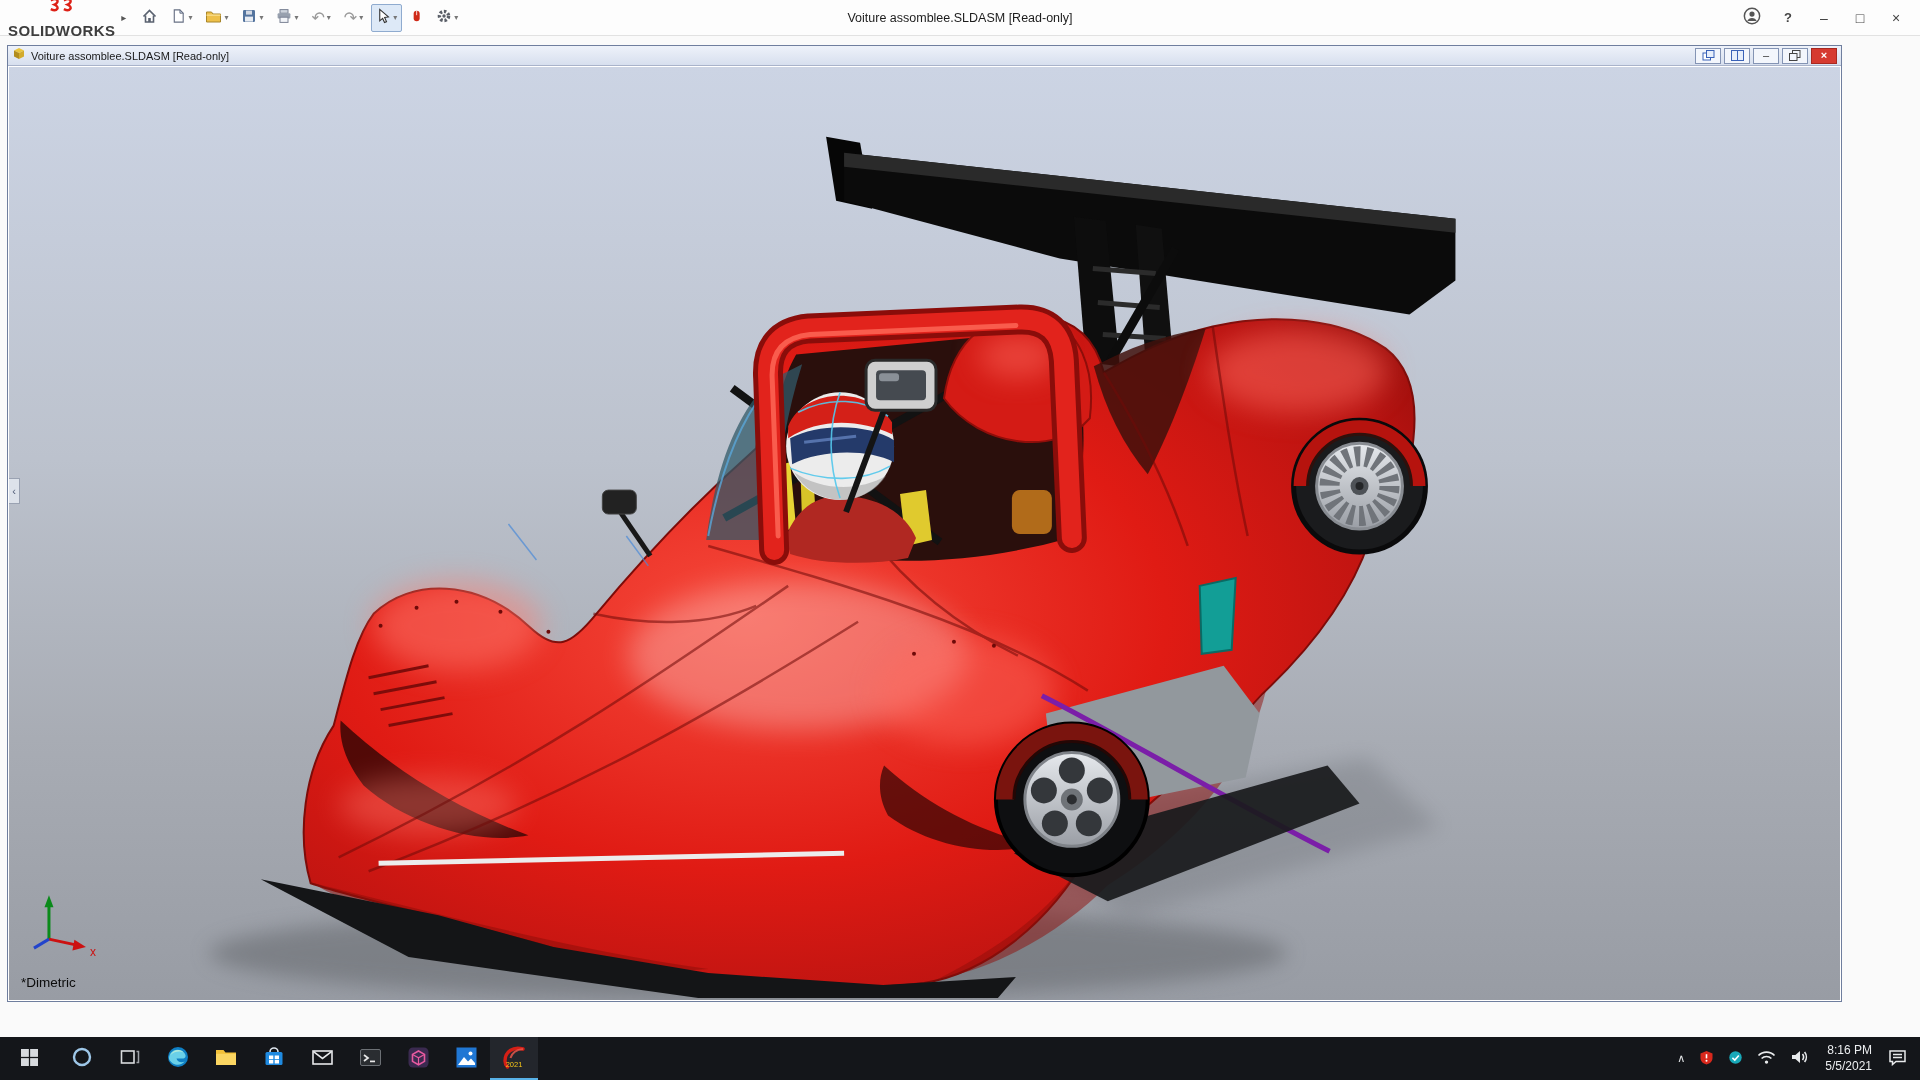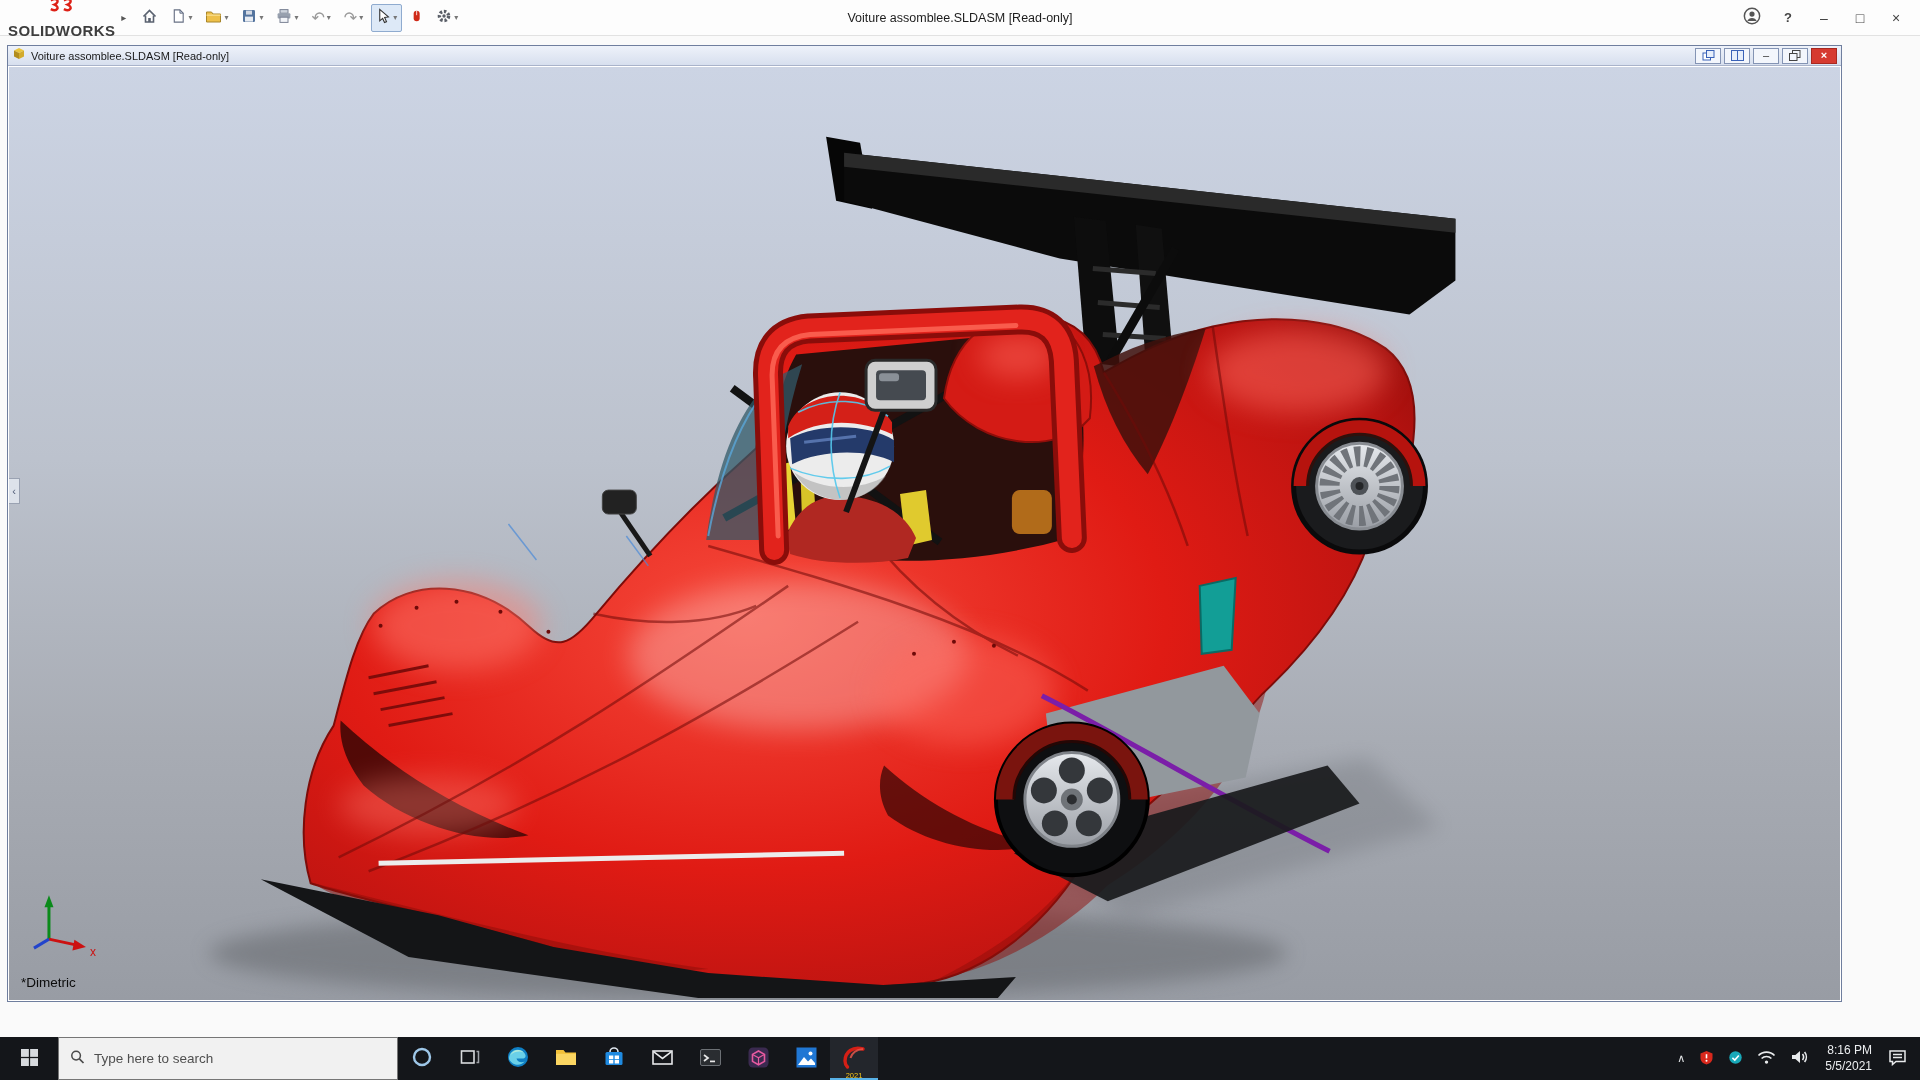--- a/index.html
+++ b/index.html
@@ -50,21 +50,21 @@
              display:flex; align-items:stretch; color:#e8eaec; }
   .tb-start { width:58px; display:flex; align-items:center; justify-content:center; background:transparent; border:none; }
   .tb-search { width:340px; background:#f1f1f1; border:1px solid #767676; display:flex; align-items:center;
                gap:9px; padding:0 11px; }
   .tb-search input { flex:1; border:none; outline:none; background:transparent; font-size:13.5px; color:#333;
                      font-family:"Liberation Sans", sans-serif; }
   .tb-search input::placeholder { color:#4f4f4f; }
   .tb-app { width:48px; display:flex; align-items:center; justify-content:center; background:transparent;
             border:none; position:relative; }
   .tb-app.running { background:#23262c; box-shadow:inset 0 -2px 0 #58b2e8; }
-  .sw-badge { position:absolute; bottom:0; left:0; right:0; text-align:center; font-size:7.5px; color:#f5c518; }
+  .sw-badge { position:absolute; bottom:11px; left:0; right:0; text-align:center; font-size:7.5px; color:#f5c518; }
   .tray { margin-left:auto; display:flex; align-items:center; }
   .tray-btn { height:43px; display:flex; align-items:center; justify-content:center; background:transparent;
               border:none; color:#e8eaec; padding:0 7px; }
   .tray-chevron { font-size:11px; color:#e4e6e8; }
   .clock { text-align:right; font-size:12px; line-height:1.3; padding:9px 9px; color:#eceef0; }
   .show-desktop { width:6px; border-left:1px solid #3c4046; }
 
   svg text { font-family:"Liberation Sans", sans-serif; }
 </style>
 </head>
@@ -419,29 +419,20 @@
     <button class="tb-start">
       <span>
         <svg width="17" height="17" viewBox="0 0 16 16">
             <rect width="7.4" height="7.4" fill="#d7dade"></rect>
             <rect x="8.6" width="7.4" height="7.4" fill="#d7dade"></rect>
             <rect y="8.6" width="7.4" height="7.4" fill="#d7dade"></rect>
             <rect x="8.6" y="8.6" width="7.4" height="7.4" fill="#d7dade"></rect>
           </svg>
       </span>
     </button>
-    <div class="tb-search">
-      <span>
-        <svg width="15" height="16" viewBox="0 0 16 16">
-            <circle cx="6.5" cy="6.5" r="4.6" fill="none" stroke="#4a4a4a" stroke-width="1.6"></circle>
-            <line x1="10" y1="10" x2="14.4" y2="14.4" stroke="#4a4a4a" stroke-width="1.8"></line>
-          </svg>
-      </span>
-      <input type="text" placeholder="Type here to search" style="">
-    </div>
     <button class="tb-app">
       <span><svg width="22" height="22" viewBox="0 0 22 22">
             <circle cx="11" cy="11" r="8" fill="none" stroke="#9ec7e8" stroke-width="2.4"></circle>
           </svg></span>
     </button>
     <button class="tb-app">
       <span><svg width="20" height="20" viewBox="0 0 20 20">
             <rect x="1.5" y="4" width="12.5" height="12" fill="none" stroke="#d9dbde" stroke-width="1.6"></rect>
             <path d="M16.5 4.5 h2 v11 h-2" fill="none" stroke="#9ea2a8" stroke-width="1.5"></path>
           </svg></span>

